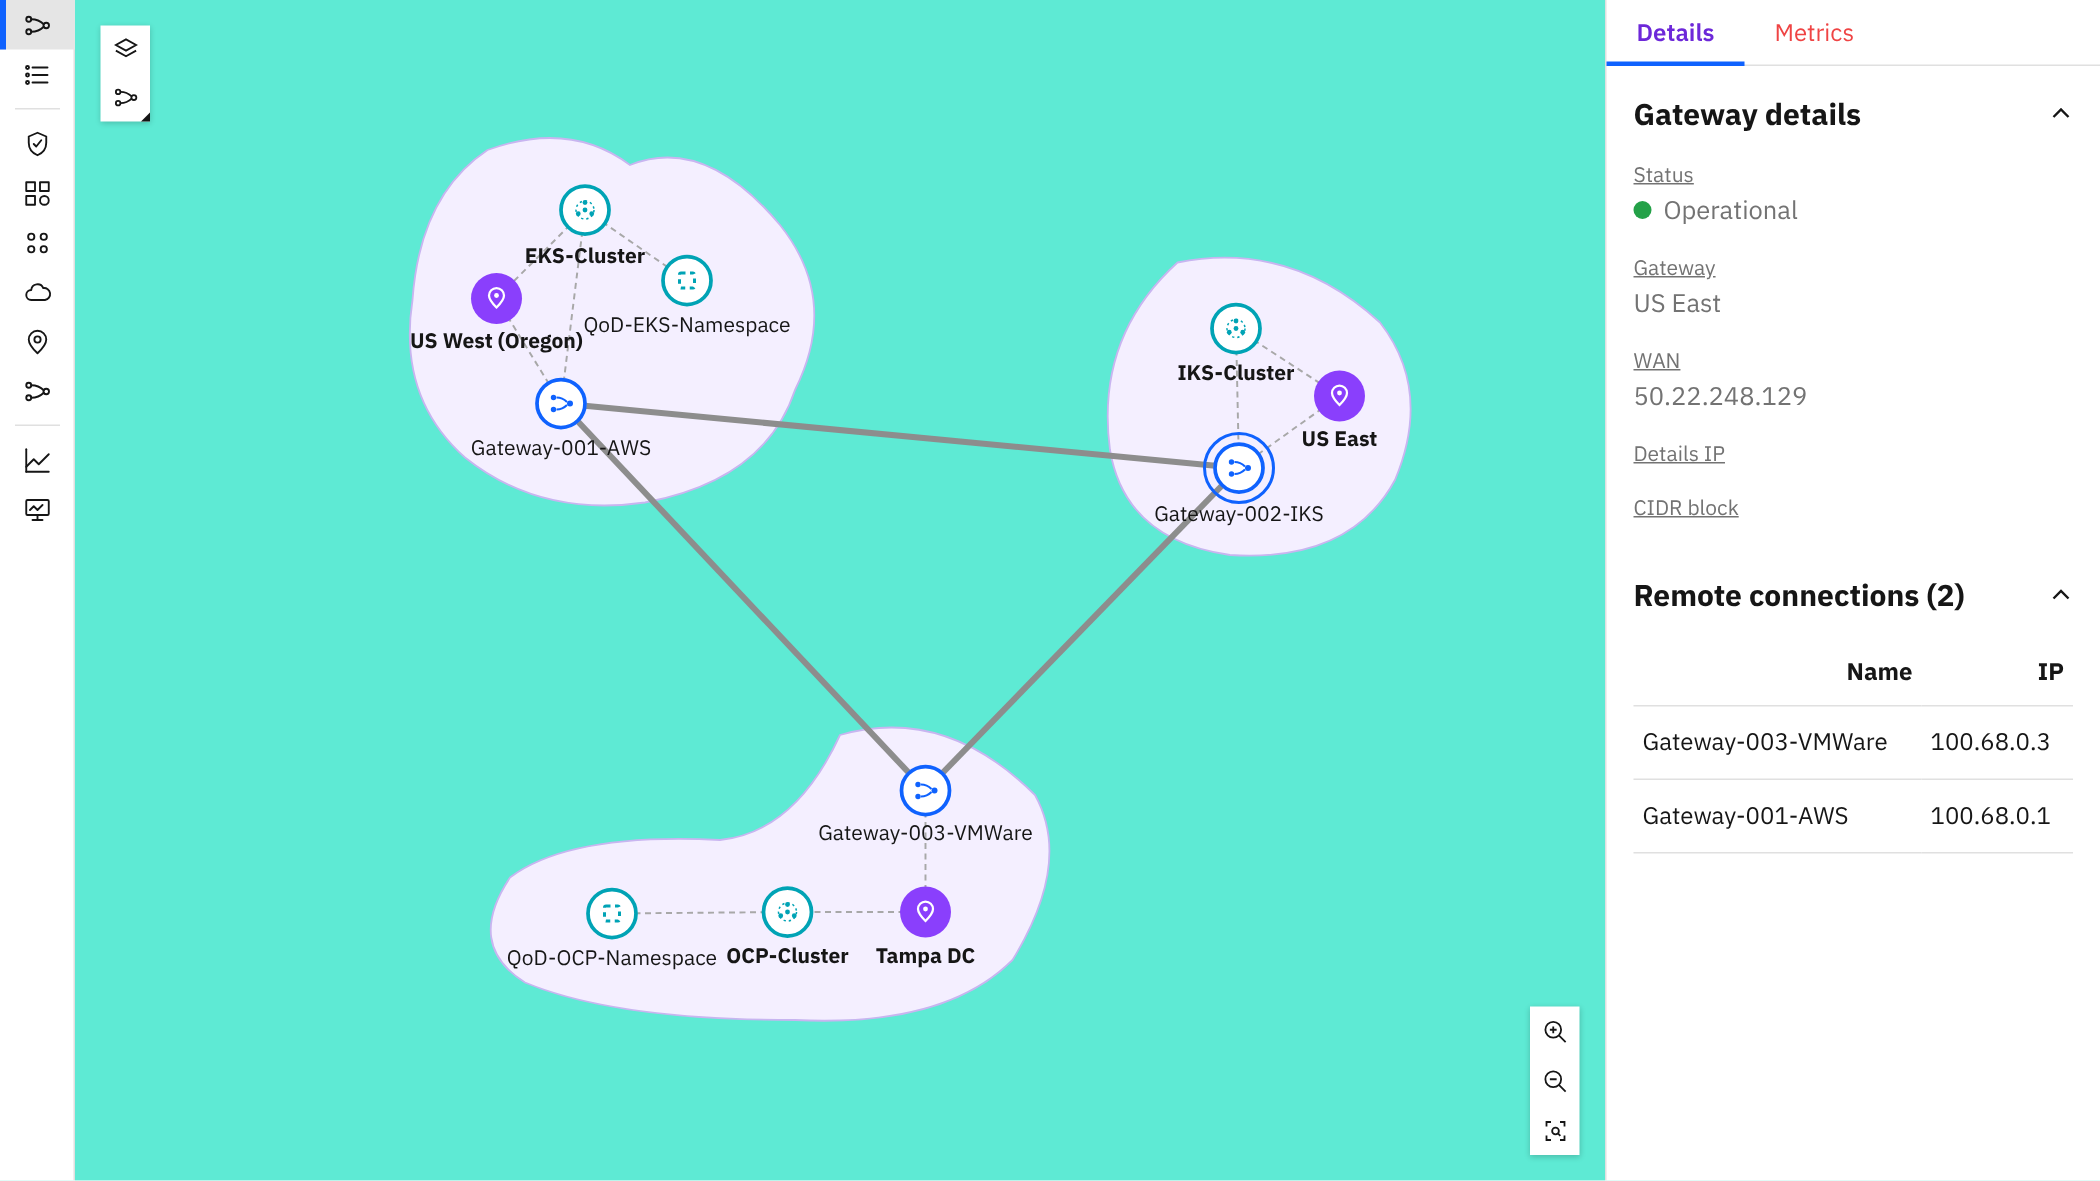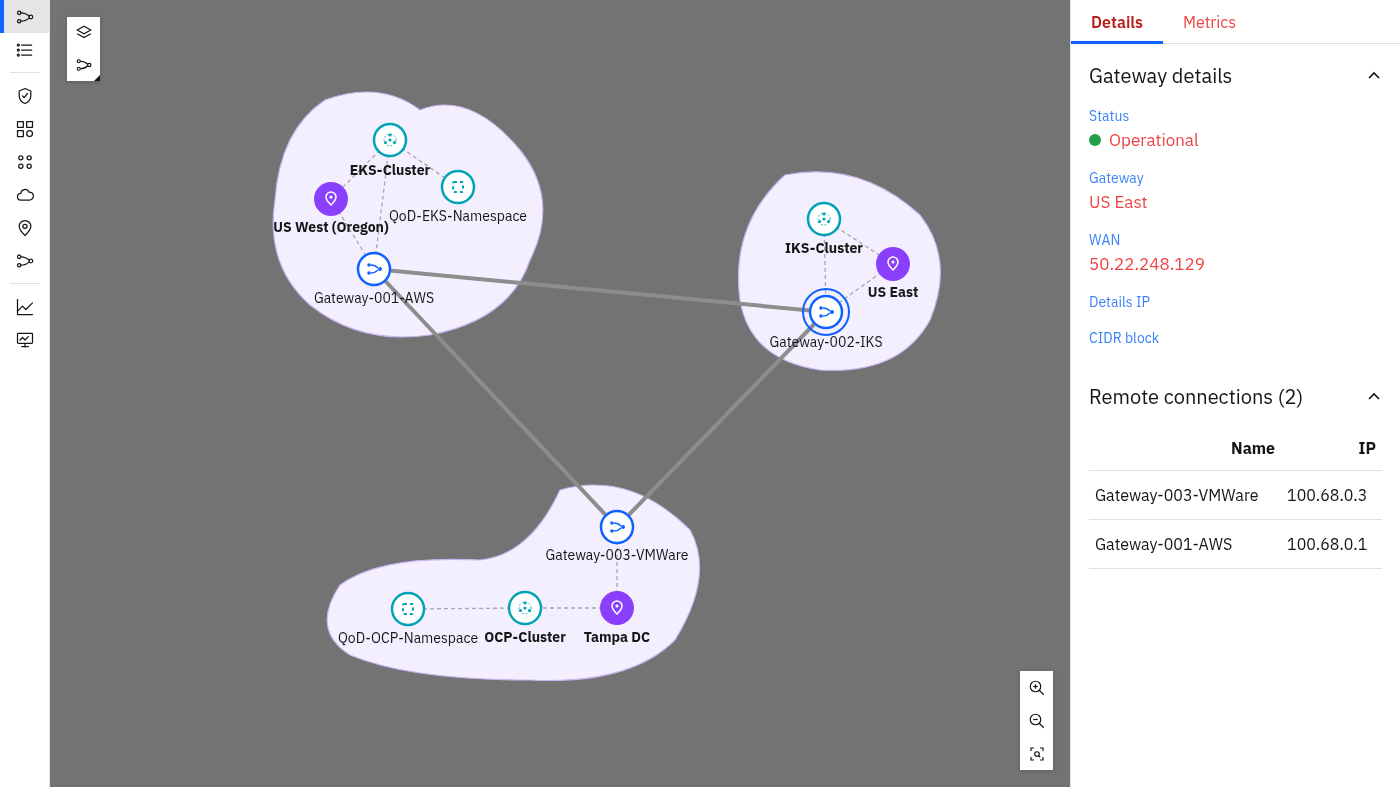--- a/index.html
+++ b/index.html
@@ -8,21 +8,21 @@
 
   
   .rail { width: 50px; background: #fff; border-right: 1px solid #e0e0e0; display: flex; flex-direction: column; align-items: center; padding-top: 0; }
   .rail .rail-item { width: 50px; height: 33px; display: flex; align-items: center; justify-content: center; cursor: pointer; }
   .rail .rail-item.selected { background: #e5e5e5; position: relative; }
   .rail .rail-item.selected::before { content: ""; position: absolute; left: 0; top: 0; bottom: 0; width: 4px; background: #0f62fe; }
   .rail-divider { width: 30px; height: 1px; background: #e0e0e0; margin: 6px 0; }
   .rail svg { stroke: #161616; }
 
   
-  .canvas-area { flex: 1; position: relative; background: #737373; }
+  .canvas-area { flex: 1; position: relative; background: #5eead4; }
   .canvas-toolbar { position: absolute; top: 17px; left: 17px; width: 33px; background: #fff; box-shadow: 0 1px 4px rgba(0,0,0,0.2); display: flex; flex-direction: column; border-radius: 0; }
   .canvas-toolbar .tool { width: 33px; height: 32px; display: flex; align-items: center; justify-content: center; cursor: pointer; position: relative; }
   .canvas-toolbar .tool.has-corner::after { content: ""; position: absolute; right: 0; bottom: 0; width: 0; height: 0; border-left: 6px solid transparent; border-bottom: 6px solid #161616; }
 
   .zoom-toolbar { position: absolute; right: 17px; bottom: 17px; width: 33px; background: #fff; box-shadow: 0 1px 4px rgba(0,0,0,0.2); display: flex; flex-direction: column; }
   .zoom-toolbar .tool { width: 33px; height: 33px; display: flex; align-items: center; justify-content: center; cursor: pointer; }
 
   svg.topology { position: absolute; inset: 0; width: 100%; height: 100%; }
   .blob { fill: #f4efff; stroke: #c8b5f0; stroke-width: 1.2; }
   .conn { stroke: #8d8d8d; stroke-width: 4; }
@@ -33,29 +33,29 @@
   .node-ring { fill: none; }
   .node-ring.cyan { stroke: #00a3b5; stroke-width: 2.5; }
   .node-ring.blue { stroke: #0f62fe; stroke-width: 2.5; }
   .node-fill.purple { fill: #8a3ffc; }
   .dashed-square { fill: none; stroke: #00a3b5; stroke-width: 2; stroke-dasharray: 3 3; }
 
   
   .side-panel { width: 330px; height: 100%; border-left: 1px solid #e0e0e0; background: #fff; display: flex; flex-direction: column; }
   .tabs { display: flex; border-bottom: 1px solid #e0e0e0; }
   .tab { padding: 12px 20px 11px; font-size: 16px; color: #ef4444; cursor: pointer; position: relative; }
-  .tab.active { color: #b91c1c; font-weight: 600; }
+  .tab.active { color: #6d28d9; font-weight: 600; }
   .tab.active::after { content: ""; position: absolute; bottom: -1px; left: 0; right: 0; height: 3px; background: #0f62fe; }
   .panel-body { flex: 1; overflow-y: auto; padding: 0 18px 18px; }
   .section-header { display: flex; justify-content: space-between; align-items: center; padding: 18px 0 8px; cursor: pointer; }
-  .section-header h2 { font-size: 20px; font-weight: 400; }
+  .section-header h2 { font-size: 20px; font-weight: 700; }
   .chevron { transition: transform .15s; }
   .field { margin: 10px 0 18px; }
-  .field-label { font-size: 14px; color: #3b82f6; margin-bottom: 4px; }
-  .field-value { font-size: 17px; color: #ef4444; }
+  .field-label { font-size: 14px; color: #737373; margin-bottom: 4px; text-decoration: underline; }
+  .field-value { font-size: 17px; color: #737373; }
   .status-row { display: flex; align-items: center; gap: 8px; }
   .status-dot { width: 12px; height: 12px; border-radius: 50%; background: #24a148; display: inline-block; }
   .conn-table { width: 100%; border-collapse: collapse; margin-top: 8px; }
   .conn-table th { text-align: right; font-size: 16px; font-weight: 700; padding: 12px 6px; border-bottom: 1px solid #e0e0e0; }
   .conn-table td { font-size: 16px; color: #161616; padding: 14px 6px; border-bottom: 1px solid #e0e0e0; vertical-align: top; }
 </style>
 </head>
 <body>
 
 <div class="app">

